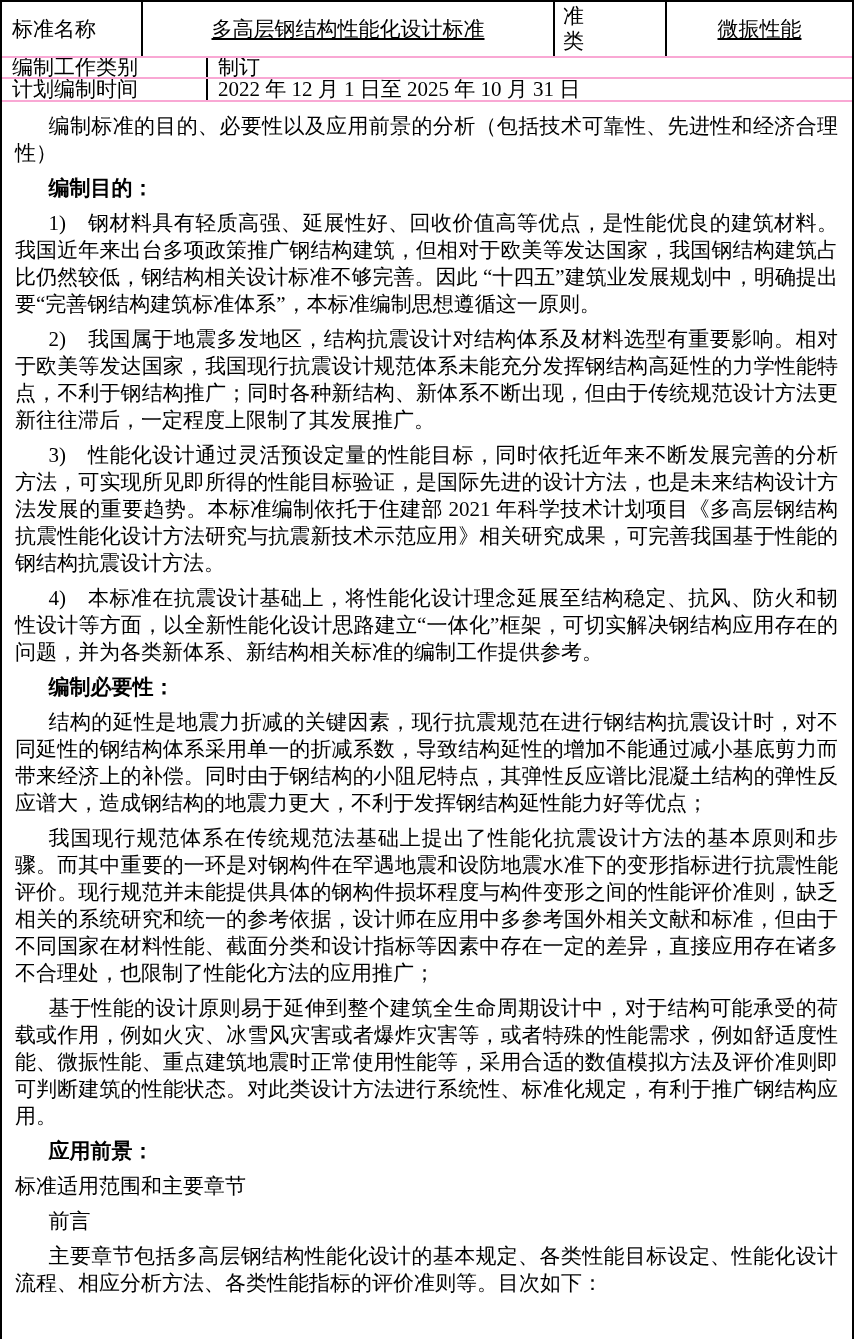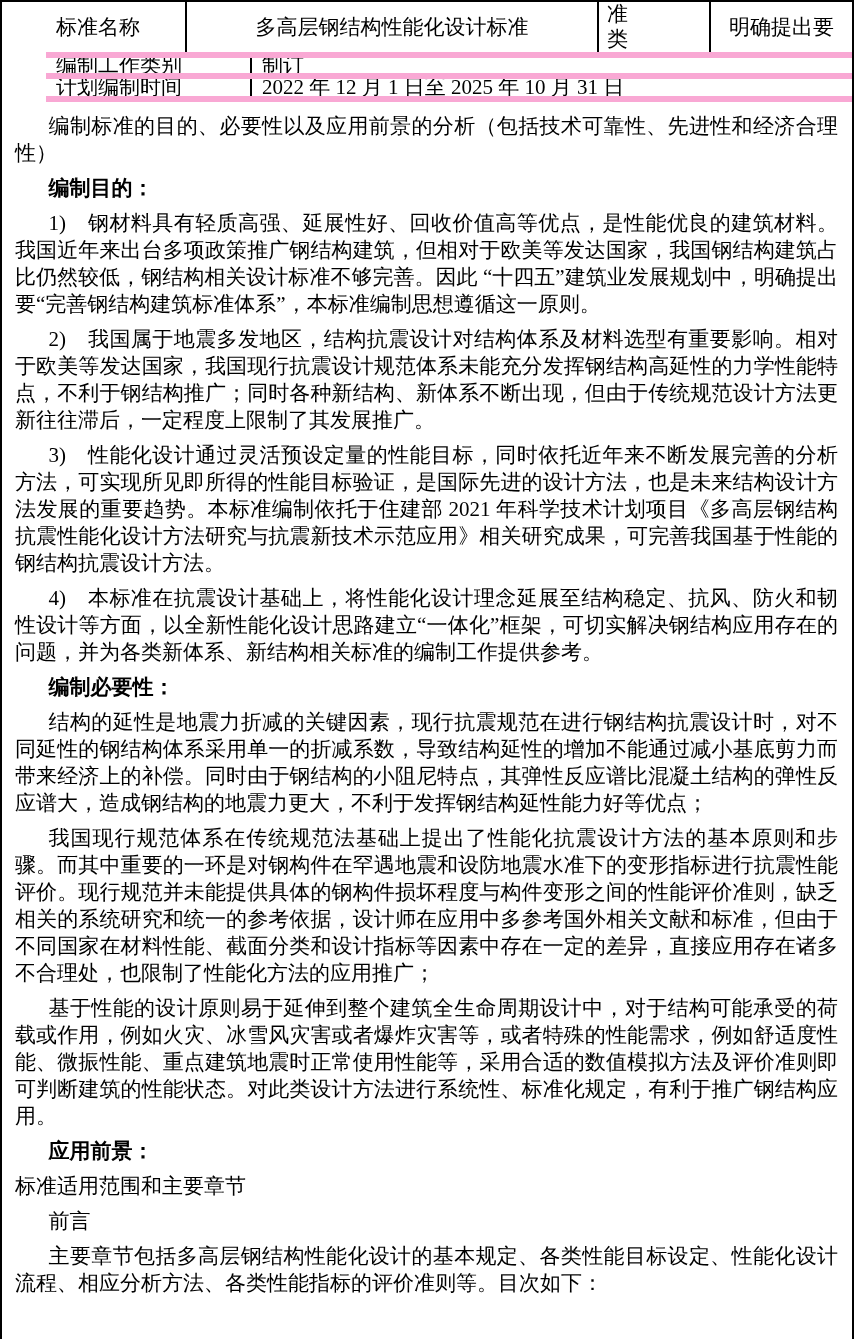--- a/index.html
+++ b/index.html
@@ -11,34 +11,34 @@
   }
   .page {
     width: 854px;
     min-height: 1339px;
     border-left: 2px solid #000;
     border-right: 2px solid #000;
     border-top: 2px solid #000;
     background: #fff;
   }
   
-  .hrow { display: grid; border-bottom: 6px solid #f9a8d4; margin-left: 44px; }
+  .hrow { display: grid; border-bottom: 2px solid #f9a8d4; }
   .r1 { grid-template-columns: 141px 412px 112px 1fr; height: 56px; }
   .r2 { grid-template-columns: 206px 1fr; height: 21px; }
   .r3 { grid-template-columns: 206px 1fr; height: 23px; }
   .cell {
     display: flex;
     align-items: center;
     font-size: 21px;
     line-height: 25px;
     overflow: hidden;
   }
   .cell.bordered { border-right: 2px solid #000; }
   .cell.pad { padding-left: 10px; }
-  .cell.center { justify-content: center; text-align: right; }
+  .cell.center { justify-content: center; text-align: right; text-decoration: underline; }
   .wrapnarrow { display: block; width: 2.3em; padding-left: 8px; }
   
   .docbody {
     padding: 3px 6px 6px 5px;
     font-size: 21px;
     line-height: 27px;
     text-align: justify;
   }
   .docbody p { margin: 8px; }
   .p-indent { text-indent: 1.6em; }
@@ -49,21 +49,21 @@
 <body>
 
 <div class="page">
 
   <div class="hrow r1">
     <div class="cell bordered pad">标准名称</div>
     <div class="cell bordered center">多高层钢结构性能化设计标准</div>
     <div class="cell bordered">
       <span class="wrapnarrow">标准类别</span>
     </div>
-    <div class="cell center">明确提出要</div>
+    <div class="cell center">微振性能</div>
   </div>
 
   <div class="hrow r2">
     <div class="cell bordered pad">编制工作类别</div>
     <div class="cell pad">制订</div>
   </div>
 
   <div class="hrow r3">
     <div class="cell bordered pad">计划编制时间</div>
     <div class="cell pad">2022 年 12 月 1 日至 2025 年 10 月 31 日</div>

